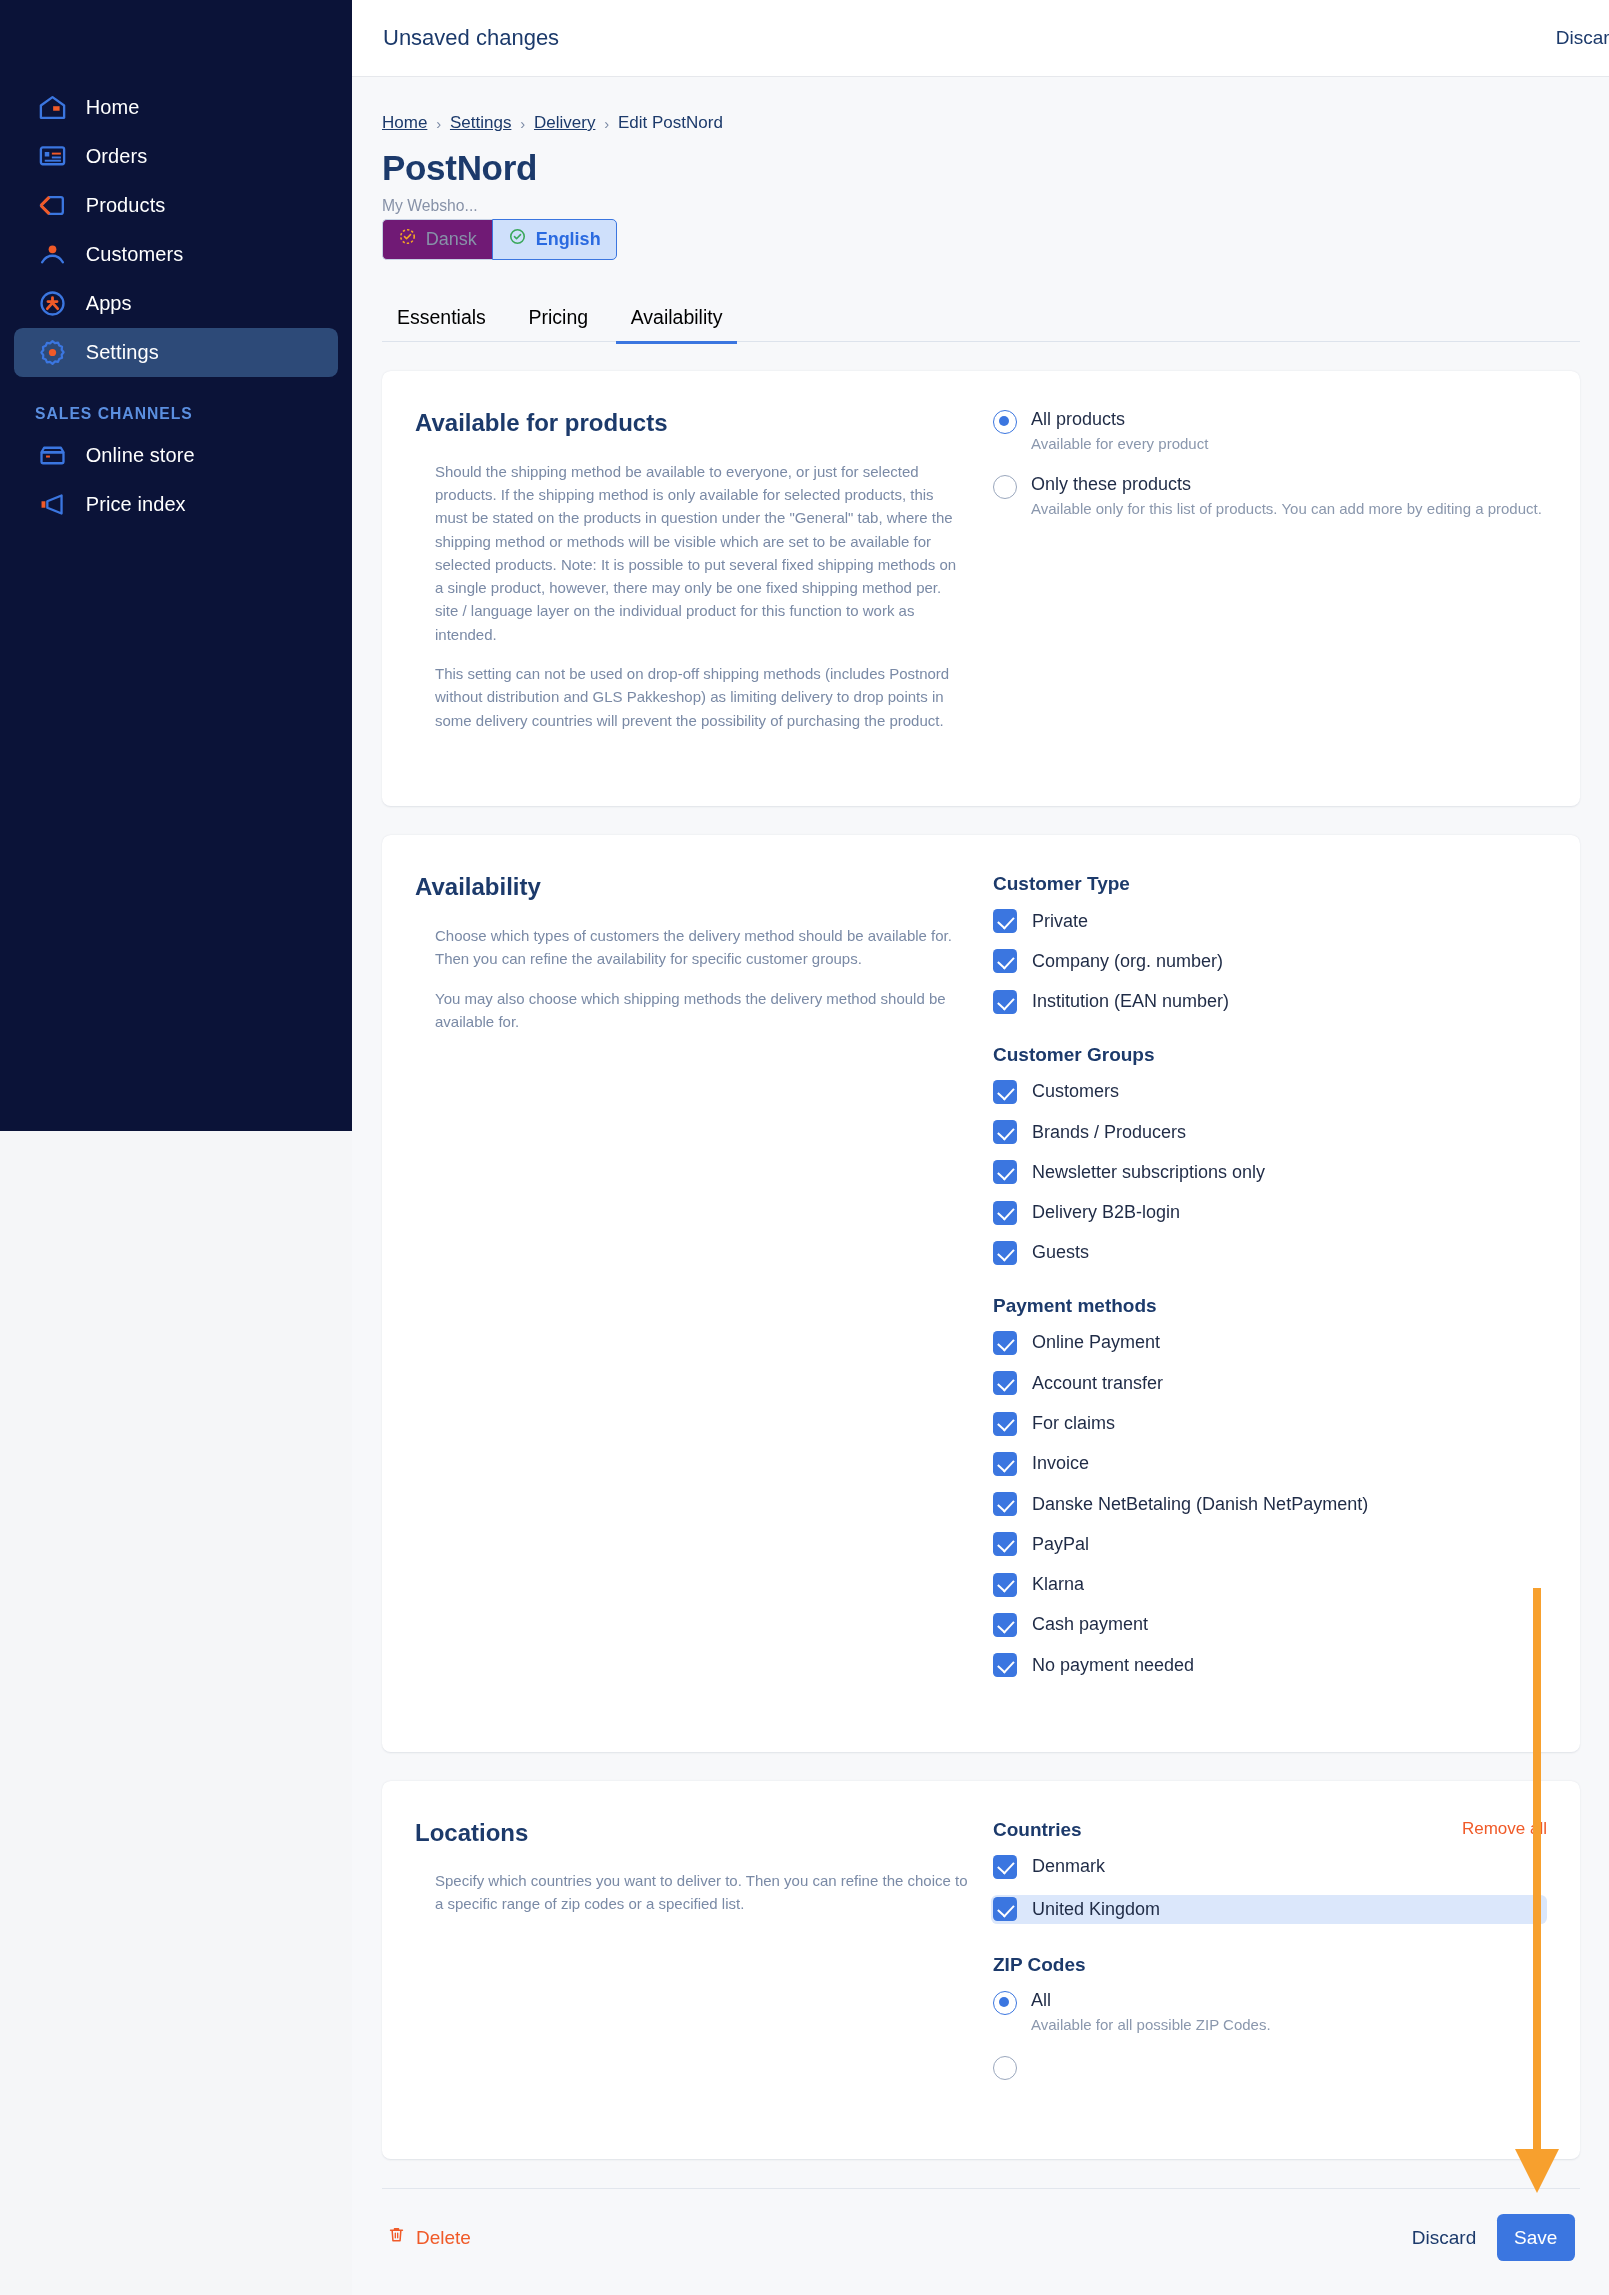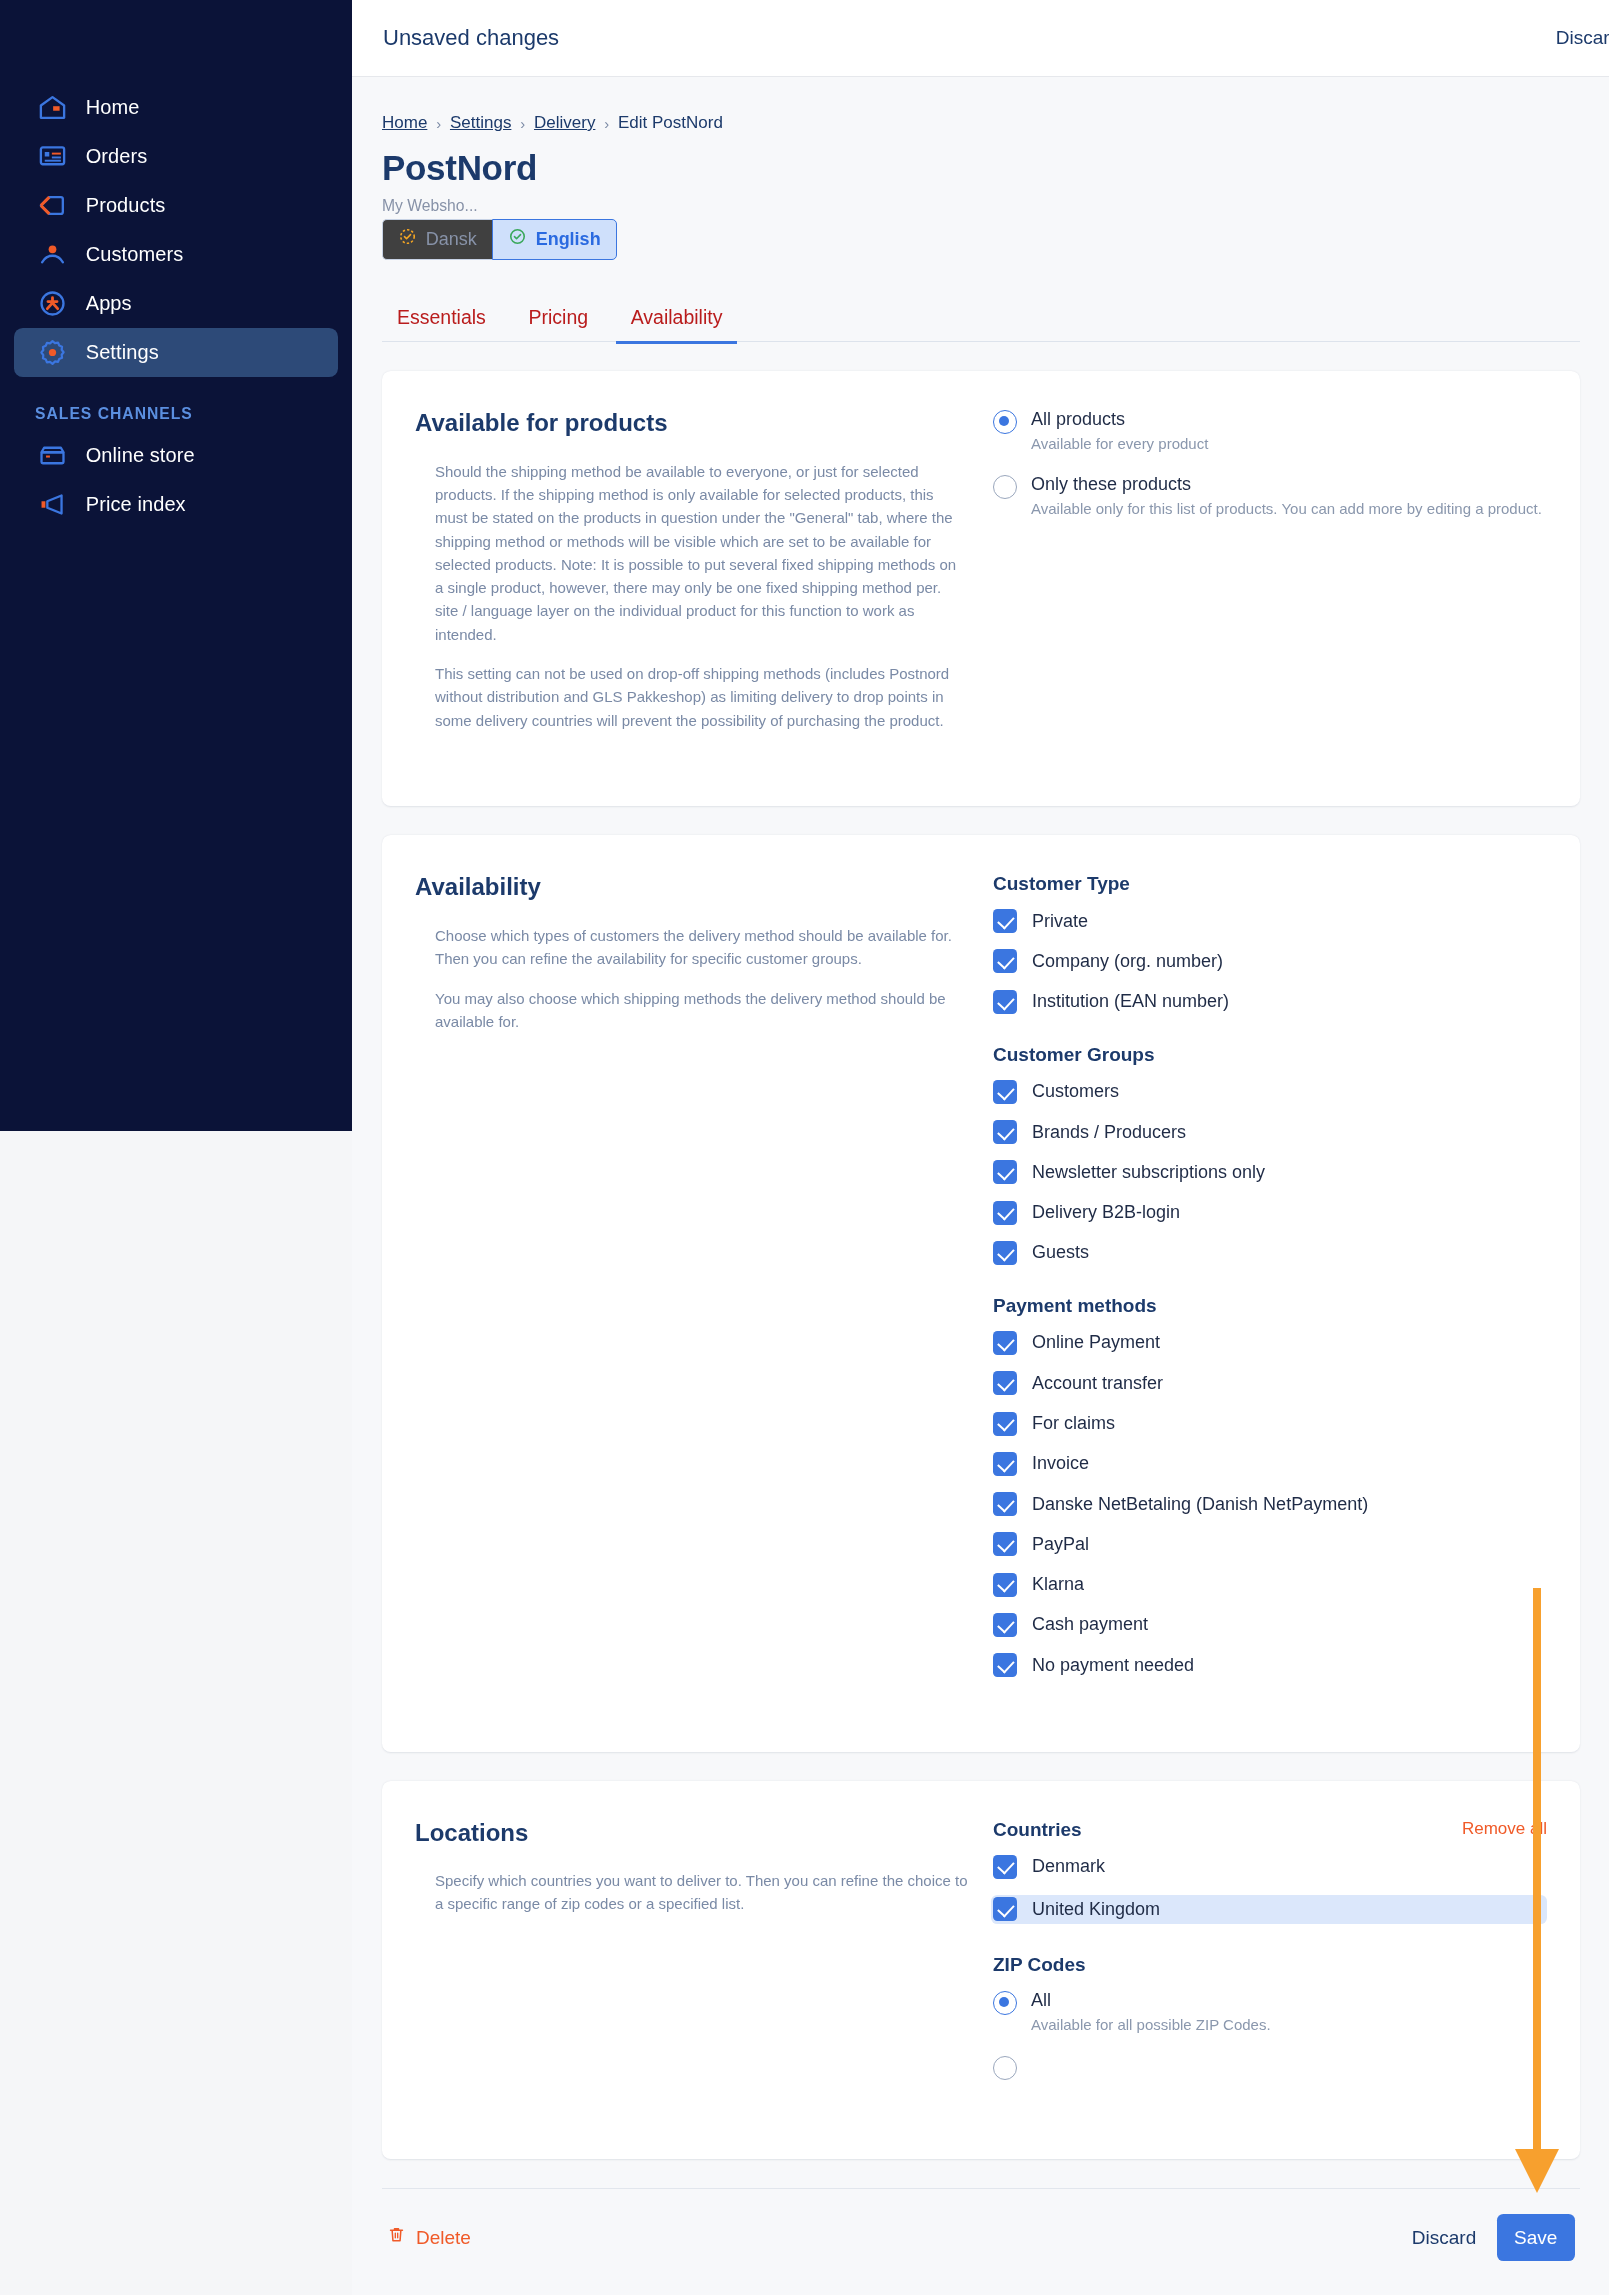--- a/index.html
+++ b/index.html
@@ -76,30 +76,30 @@
   .page-title {
     font-size: 35px; color: #1c3a6b; font-weight: 600; margin-top: 15px;
     letter-spacing: -0.3px;
   }
   .shop-label { font-size: 15.7px; color: #8792a8; margin-top: 8.8px; }
 
   .lang-toggle { display: flex; margin-top: 3.8px; width: 207px; }
   .lang-btn {
     display: flex; align-items: center; gap: 8.8px;
     padding: 7.5px 15px; font-size: 18px;
-    border: 1.3px solid #c7d2e4; background: #404040; color: #8792a8;
+    border: 1.3px solid #c7d2e4; background: #701a75; color: #8792a8;
     cursor: pointer; font-family: inherit;
   }
   .lang-btn:first-child { border-radius: 5px 0 0 5px; border-right: none; }
   .lang-btn:last-child  { border-radius: 0 5px 5px 0; }
   .lang-btn.active { background: #cfe0fb; border-color: #3b76e0; color: #2a6ae0; font-weight: 700; }
 
   .tabs { display: flex; gap: 12.6px; margin-top: 38px; border-bottom: 1.9px solid #dde3ec; }
   .tab {
-    font-size: 19.5px; color: #b91c1c; padding: 8.8px 15px 11.3px;
+    font-size: 19.5px; color: #000000; padding: 8.8px 15px 11.3px;
     cursor: pointer; border-bottom: 3.8px solid transparent; margin-bottom: -2.5px;
   }
   .tab.active { border-bottom-color: #3b76e0; }
 
   .card {
     background: #fff; border-radius: 8.8px; margin-top: 29px;
     box-shadow: 0 0.6px 1.9px rgba(20,35,70,.10);
     display: flex; padding: 38px 33px 58px 33px;
   }
   .card-left  { width: 578px; flex: 0 0 578px; padding-right: 25px; }

